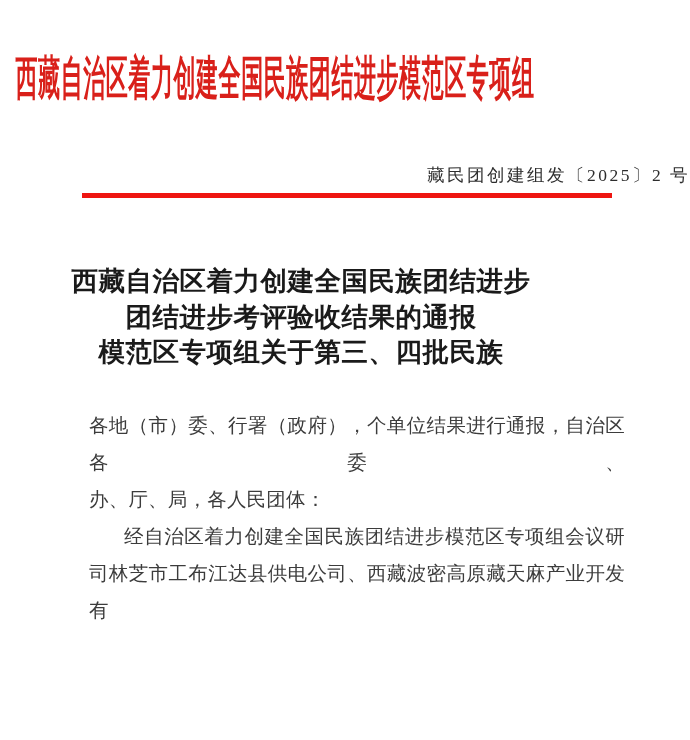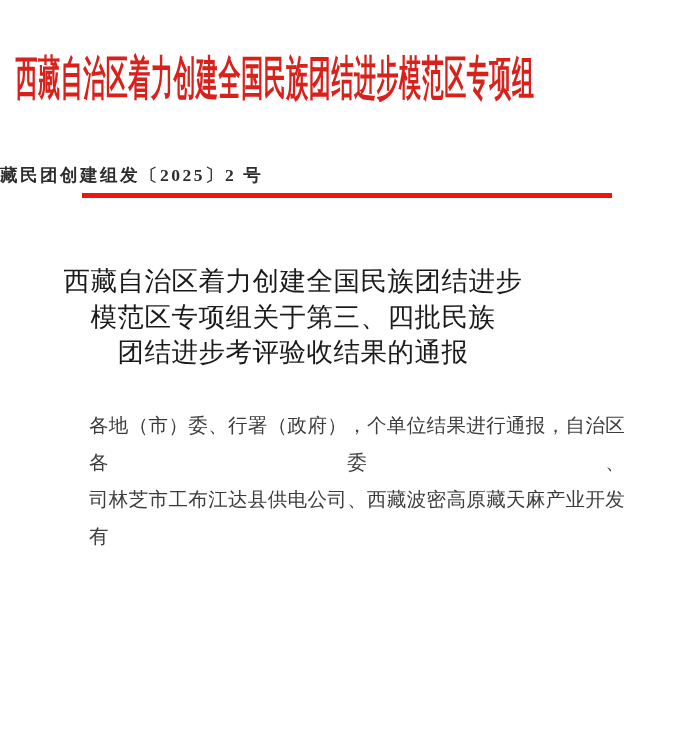--- a/index.html
+++ b/index.html
@@ -25,32 +25,32 @@
   }
   .banner-text{
     display:inline-block;
     font-size:47px;font-weight:700;color:var(--red-banner);
     white-space:nowrap;letter-spacing:1px;
     transform:scaleX(0.47);transform-origin:center center;
   }
   
   .docnum{
     position:absolute;top:163px;left:0;width:690px;
-    text-align:left;
-    font-size:17.5px;color:var(--ink-docnum);letter-spacing:2.5px;font-weight:bold;
+    text-align:right;
+    font-size:17.5px;color:var(--ink-docnum);letter-spacing:2.5px;
   }
   
   .redline{
     position:absolute;top:193px;left:82px;width:530px;height:4.5px;
     background:var(--red-line);
   }
   
   .title{
-    position:absolute;top:264px;left:0;width:586px;
-    text-align:center;font-weight:400;color:var(--ink-title);
+    position:absolute;top:264px;left:8px;width:586px;
+    text-align:center;font-weight:700;color:var(--ink-title);
     font-size:26.5px;line-height:35.5px;letter-spacing:0.5px;
   }
   
   .bodyblock{
     position:absolute;top:407px;left:89px;width:536px;
     font-size:19.5px;line-height:37px;color:var(--ink-body);
     letter-spacing:0.2px;
   }
   .body-line{
     width:100%;
@@ -69,22 +69,24 @@
   <div class="banner">
     <span class="banner-text">西藏自治区着力创建全国民族团结进步模范区专项组</span>
   </div>
 
   <div class="docnum">藏民团创建组发〔2025〕2 号</div>
 
   <div class="redline"></div>
 
   <div class="title">
     <div>西藏自治区着力创建全国民族团结进步</div>
+    <div>团结进步考评验收结果的通报</div>
     <div>模范区专项组关于第三、四批民族</div>
-    <div>团结进步考评验收结果的通报</div>
   </div>
 
   <div class="bodyblock" id="body-lines">
       <div class="body-line fill"><span>各地（市）委、行署（政府），个单位结果进行通报，自治区各委、</span></div>
+      <div class="body-line"><span>办、厅、局，各人民团体：</span></div>
+      <div class="body-line fill indent"><span>经自治区着力创建全国民族团结进步模范区专项组会议研</span></div>
       <div class="body-line fill"><span>司林芝市工布江达县供电公司、西藏波密高原藏天麻产业开发有</span></div>
     </div>
 
 </div>
 
 </body></html>

